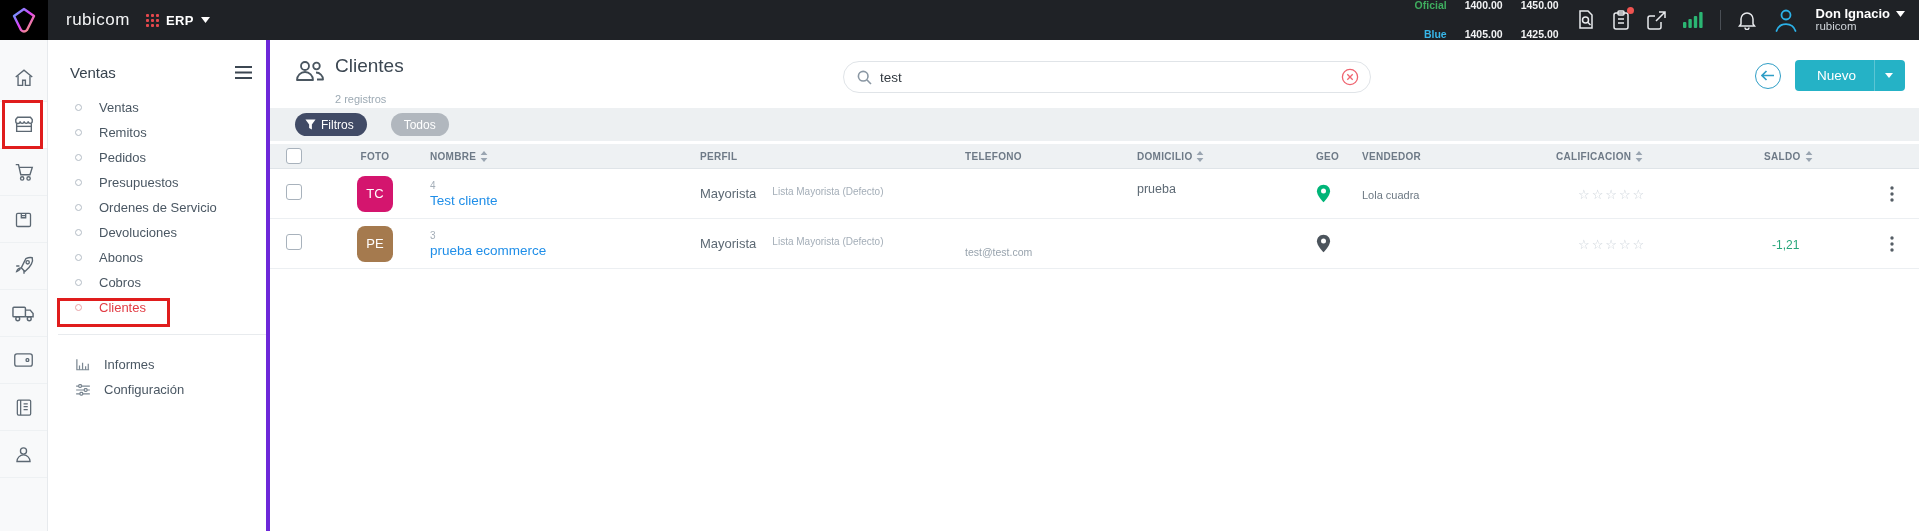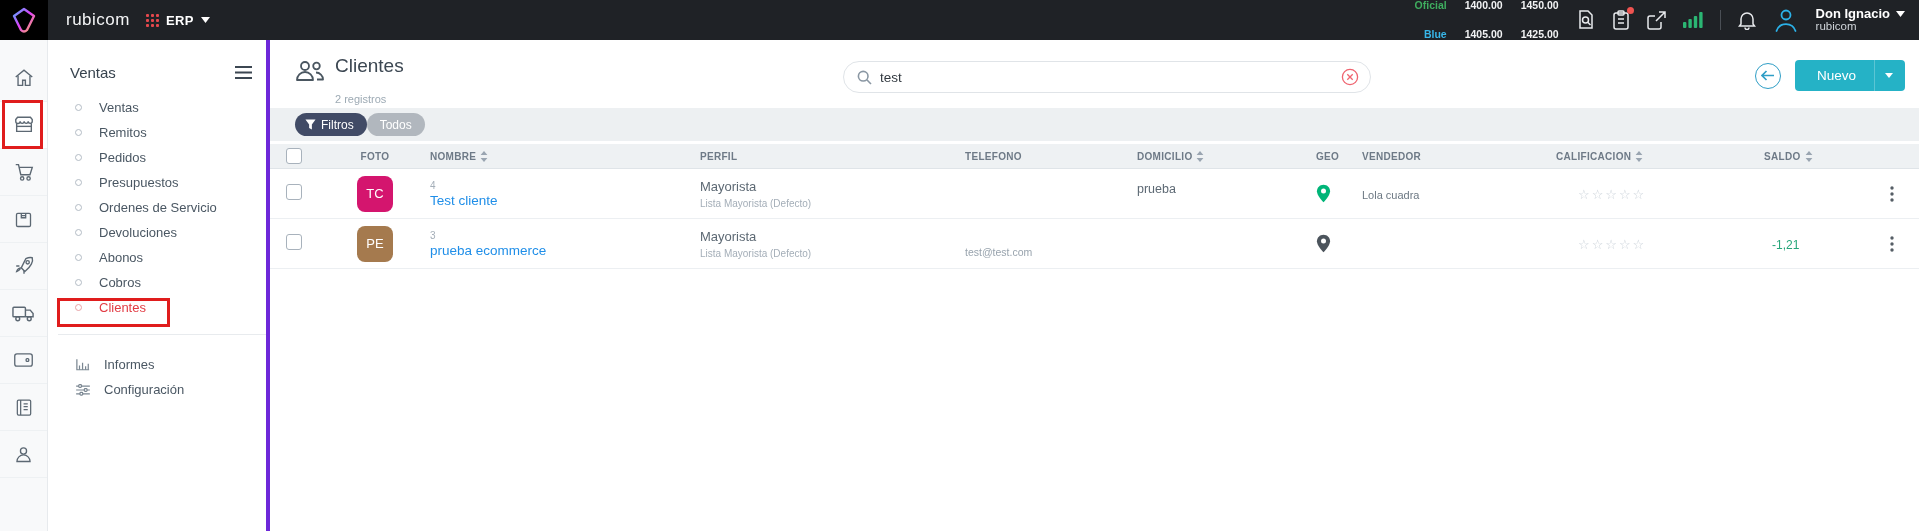--- a/index.html
+++ b/index.html
@@ -70,38 +70,38 @@
   .search-icon { margin-left:13px; color:#8a97a3; }
   .search-input { border:none; outline:none; background:transparent; flex:1; margin-left:8px; font-size:13.5px; font-weight:500; color:#333a41; font-family:"Liberation Sans", sans-serif; }
   .clear-btn { margin-right:11px; color:#ef6470; cursor:pointer; }
 
   .header-actions { position:absolute; right:14px; top:20px; display:flex; align-items:center; gap:14px; }
   .back-circle { width:26px; height:26px; border:1.5px solid #2f9ec6; border-radius:50%; display:flex; align-items:center; justify-content:center; color:#2f9ec6; cursor:pointer; background:#fff; }
   .new-btn { height:31px; background:#25b2c6; border:none; border-radius:4px; color:#fff; display:flex; align-items:center; cursor:pointer; padding:0; overflow:hidden; }
   .new-btn-label { padding:0 18px 0 22px; font-size:13.5px; font-family:"Liberation Sans", sans-serif; }
   .new-btn-caret { padding:0 12px 0 10px; height:100%; display:flex; align-items:center; border-left:1px solid rgba(255,255,255,.25); }
 
-  .filter-band { height:36px; background:#edf0f2; display:flex; align-items:center; padding-left:25px; gap:0; border-bottom:3px solid #fff; }
+  .filter-band { height:36px; background:#edf0f2; display:flex; align-items:center; padding-left:25px; gap:24px; border-bottom:3px solid #fff; }
   .pill { height:23px; border-radius:12px; display:flex; align-items:center; color:#fff; font-size:12px; cursor:pointer; border:none; font-family:"Liberation Sans", sans-serif; }
   .pill-filtros { background:#414b66; padding:0 13px 0 10px; gap:5px; }
   .pill-todos { background:#b1b7be; padding:0 13px; }
 
   
   .grid-row { display:grid; grid-template-columns:34px 110px 270px 265px 172px 179px 46px 194px 208px 116px 1fr; align-items:center; padding:0 16px; }
   .thead { height:25px; background:#eef1f3; border-bottom:1px solid #dfe4e8; }
   .th { font-size:10px; font-weight:bold; color:#6e7a87; letter-spacing:.3px; display:flex; align-items:center; gap:4px; cursor:pointer; }
   .th.center { justify-content:center; }
   .trow { height:50px; background:#fff; border-bottom:1px solid #eceff2; }
   .checkbox { width:16px; height:16px; border:1.5px solid #a8b2bc; border-radius:3px; display:inline-block; cursor:pointer; background:#fff; }
   .avatar { width:36px; height:36px; border-radius:8px; color:#fff; font-size:13px; display:flex; align-items:center; justify-content:center; margin:0 auto; cursor:pointer; }
   .c-foto { text-align:center; }
   .c-nombre { display:flex; flex-direction:column; gap:2px; }
   .row-id { font-size:10px; color:#a4aeb8; }
   .row-name { font-size:13.5px; color:#1f8ee8; cursor:pointer; text-decoration:none; }
-  .c-perfil { display:flex; flex-direction:column; gap:4px; }
+  .c-perfil { display:flex; flex-direction:row; gap:16px; }
   .perfil-main { font-size:13px; color:#5d6974; }
   .perfil-sub { font-size:10px; color:#a4aeb8; }
   .c-tel { align-self:stretch; display:flex; align-items:flex-end; padding-bottom:10px; }
   .tel-val { font-size:10.5px; color:#98a3ad; }
   .c-dom { align-self:stretch; padding-top:10px; }
   .dom-val { font-size:12.5px; color:#5d6974; }
   .vend-val { font-size:11px; color:#6c7883; }
   .c-cal { padding-left:22px; }
   .stars { font-size:13px; color:#ccd3da; letter-spacing:2px; cursor:pointer; }
   .c-saldo { padding-left:8px; }

